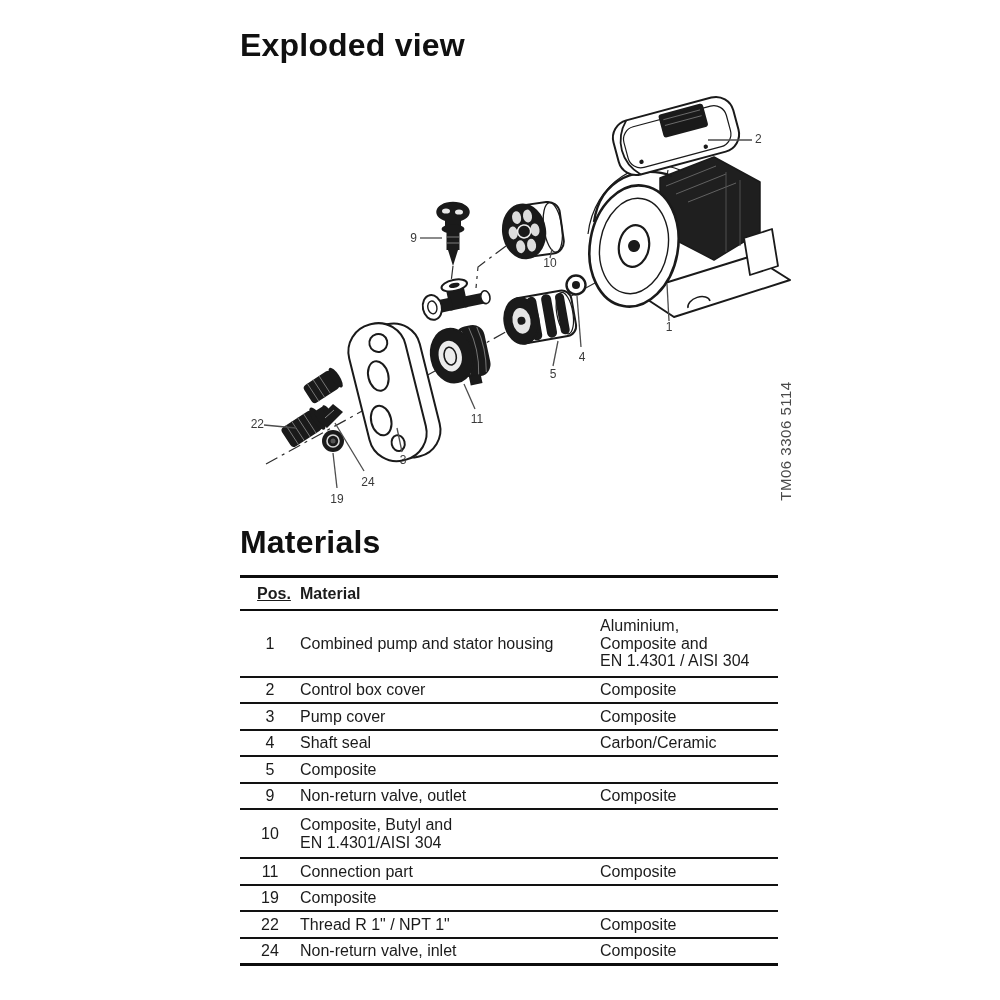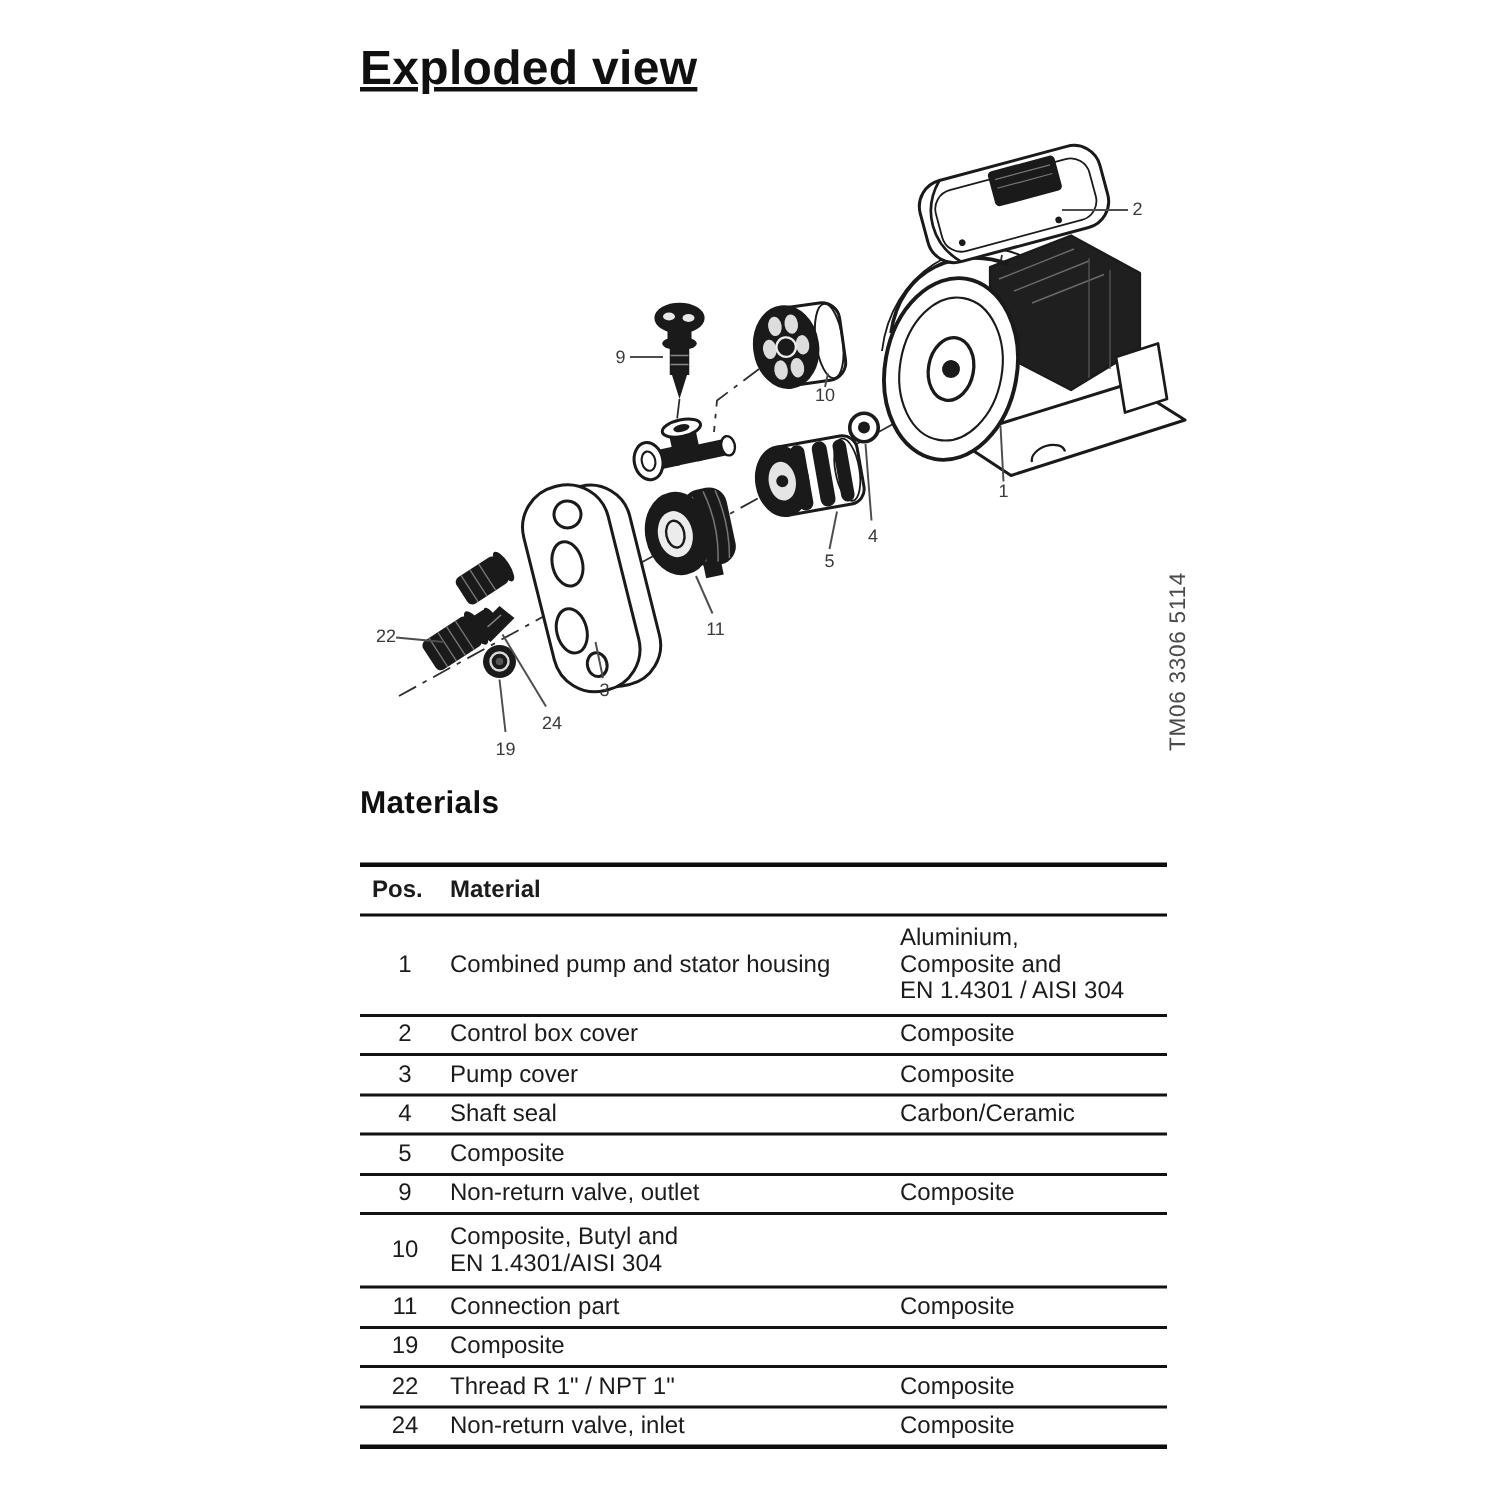--- a/index.html
+++ b/index.html
@@ -2,25 +2,25 @@
 <html><head>
 <meta charset="utf-8">
 <style>
   html,body{margin:0;padding:0;background:#fff;}
   .page{
     position:relative;width:1000px;height:1000px;background:#ffffff;
     font-family:"Liberation Sans", sans-serif;color:#1c1c1c;overflow:hidden;
   }
   .title{
     position:absolute;left:240px;top:27px;margin:0;
-    font-size:32px;font-weight:bold;color:#101010;letter-spacing:0.2px;text-decoration:underline;
+    font-size:32px;font-weight:bold;color:#101010;letter-spacing:0.2px;
   }
   .materials-heading{
     position:absolute;left:240px;top:524px;margin:0;
-    font-size:21px;font-weight:bold;color:#101010;letter-spacing:0.2px;
+    font-size:32px;font-weight:bold;color:#101010;letter-spacing:0.2px;
   }
   .diagram{position:absolute;left:240px;top:85px;width:560px;height:430px;}
   .figure-code{
     position:absolute;left:706px;top:432px;width:160px;height:18px;
     transform:rotate(-90deg);transform-origin:center center;
     font-size:15px;color:#4a4a4a;letter-spacing:0.5px;text-align:center;line-height:18px;
   }
   .callout{font-size:12px;fill:#3a3a3a;font-family:"Liberation Sans",sans-serif;}
   .axis{stroke:#2e2e2e;stroke-width:1.2;fill:none;stroke-dasharray:13 5 3 5;}
   .leader{stroke:#4d4d4d;stroke-width:1.3;fill:none;}
@@ -31,21 +31,21 @@
   }
   .trow{
     display:grid;grid-template-columns:60px 300px 1fr;
     align-items:center;min-height:24.5px;border-bottom:2px solid #121212;
   }
   .trow.multi{padding:6px 0;}
   .trow.last{border-bottom:3.5px solid #0d0d0d;}
   .trow.thead{min-height:31px;border-bottom:2.5px solid #0d0d0d;font-weight:bold;}
   .cell{padding:0;}
   .cell.pos{text-align:center;}
-  .thead .cell.pos{text-align:left;padding-left:8px;}
+  .thead .cell.pos{text-align:center;padding-left:8px;text-decoration:underline;}
   .cell.material{white-space:pre-line;}
 </style>
 </head>
 <body>
 
 <div class="page">
 
   <h1 class="title">Exploded view</h1>
 
   <div class="diagram">

